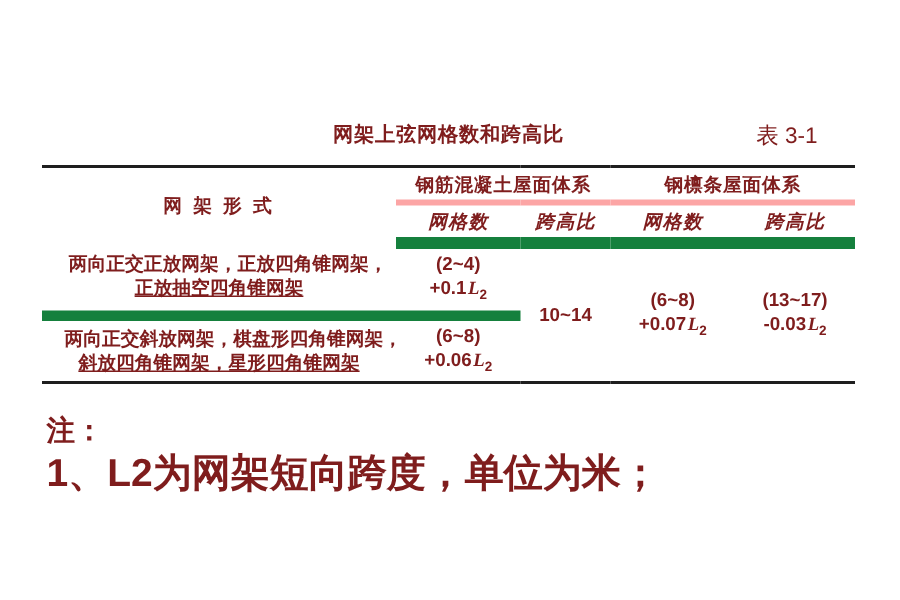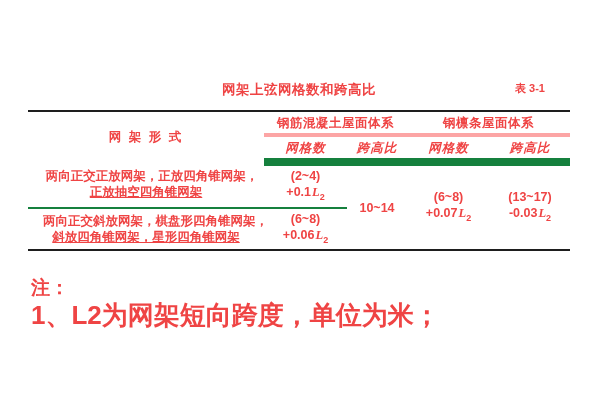--- a/index.html
+++ b/index.html
@@ -1,39 +1,39 @@
 <!DOCTYPE html>
 <html><head>
 <meta charset="utf-8">
 <style>
   * { margin: 0; padding: 0; box-sizing: border-box; }
   html, body { background: #e8e8e8; }
   .page {
     position: relative;
     width: 600px; height: 400px;
     background: #ffffff;
-    color: #ef4444;
+    color: #7f1d1d;
     font-family: "Liberation Sans", sans-serif;
     overflow: hidden;
   }
 
   
   .titlebar {
     position: absolute;
     left: 28px; top: 81px; width: 542px; height: 17px;
   }
   .title {
     position: absolute; left: 0; right: 0;
     text-align: center;
     font-size: 13.5px; font-weight: bold;
     letter-spacing: 0.5px;
   }
   .tag {
     position: absolute; right: 25px; top: 0;
-    font-size: 11px; font-weight: bold;
+    font-size: 15px; font-weight: normal;
   }
 
   
   table.tbl {
     position: absolute;
     left: 28px; top: 110px; width: 542px;
     border-collapse: collapse;
     table-layout: fixed;
     border-top: 2px solid #1e1e1e;
     border-bottom: 2px solid #1e1e1e;
@@ -48,21 +48,21 @@
     line-height: 16px;
   }
   td.vl { border-left: 1px solid #1e1e1e; }
   tr.h1 { height: 24px; }
   tr.h2 { height: 27px; }
   tr.b1 { height: 39px; }
   tr.b2 { height: 37px; }
   tr.h1 td.grp { border-bottom: 4px solid #fca5a5; letter-spacing: 0.5px; }
   td.form-h { border-bottom: 2px solid #1e1e1e; letter-spacing: 2px; }
   tr.h2 td { border-bottom: 8px solid #15803d; letter-spacing: 1px; font-style: italic; }
-  tr.b1 td.rdiv { border-bottom: 2px solid #15803d; }
+  tr.b1 td.rdiv { border-bottom: 7px solid #15803d; }
   td.form-cell { text-align: left; padding: 3px 5px; line-height: 17px; }
   td.form-cell .l1 { padding-left: 12px; white-space: nowrap; }
   td.form-cell .l2 { white-space: nowrap; text-decoration: underline; }
   .fm div { line-height: 16px; white-space: nowrap; }
   .mv {
     font-family: "Liberation Serif", serif;
     font-style: italic;
     padding-left: 1px;
   }
   sub.ms { font-size: 9px; }

